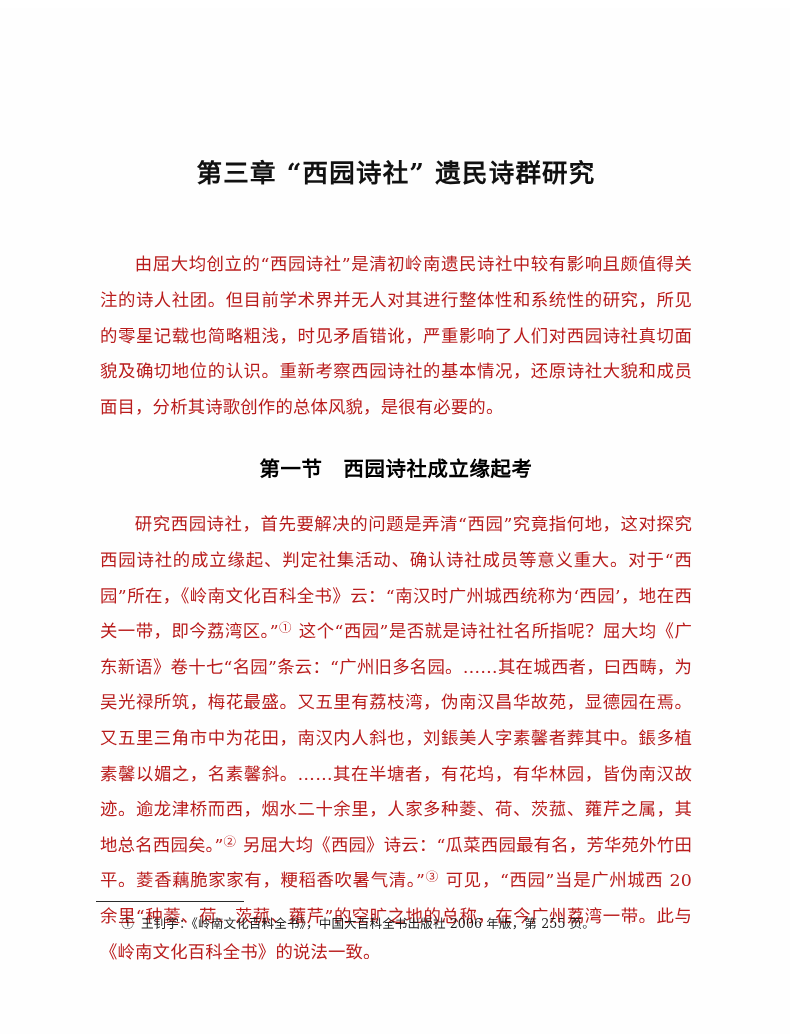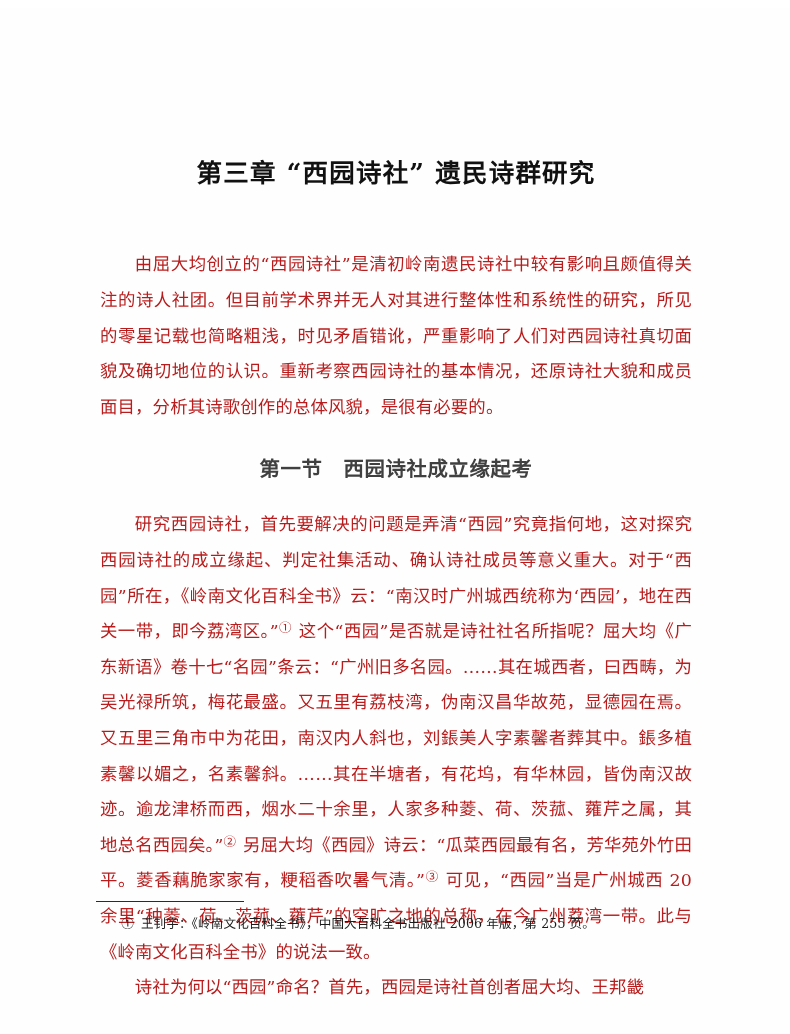--- a/index.html
+++ b/index.html
@@ -62,21 +62,21 @@
 
   
   .section-heading {
     margin: 0;
     padding-top: 27px;
     padding-bottom: 25px;
     text-align: center;
     font-size: 20.4px;
     font-weight: bold;
     letter-spacing: 0.6px;
-    color: #404040;
+    color: #000000;
   }
 
   
   .fn-ref {
     font-size: 12.5px;
     vertical-align: 5px;
     line-height: 0;
     margin: 0 1px 0 0;
     letter-spacing: 0;
   }
@@ -118,21 +118,20 @@
   <div class="content">
 
     <h1 class="chapter-title">第三章 “西园诗社” 遗民诗群研究</h1>
 
     <p class="para first-body">由屈大均创立的“西园诗社”是清初岭南遗民诗社中较有影响且颇值得关注的诗人社团。但目前学术界并无人对其进行整体性和系统性的研究，所见的零星记载也简略粗浅，时见矛盾错讹，严重影响了人们对西园诗社真切面貌及确切地位的认识。重新考察西园诗社的基本情况，还原诗社大貌和成员面目，分析其诗歌创作的总体风貌，是很有必要的。</p>
 
     <h2 class="section-heading">第一节　西园诗社成立缘起考</h2>
 
     <p class="para tight">研究西园诗社，首先要解决的问题是弄清“西园”究竟指何地，这对探究西园诗社的成立缘起、判定社集活动、确认诗社成员等意义重大。对于“西园”所在，《岭南文化百科全书》云：“南汉时广州城西统称为‘西园’，地在西关一带，即今荔湾区。”<sup class="fn-ref">①</sup> 这个“西园”是否就是诗社社名所指呢？屈大均《广东新语》卷十七“名园”条云：“广州旧多名园。……其在城西者，曰西畴，为吴光禄所筑，梅花最盛。又五里有荔枝湾，伪南汉昌华故苑，显德园在焉。又五里三角市中为花田，南汉内人斜也，刘鋹美人字素馨者葬其中。鋹多植素馨以媚之，名素馨斜。……其在半塘者，有花坞，有华林园，皆伪南汉故迹。逾龙津桥而西，烟水二十余里，人家多种菱、荷、茨菰、蕹芹之属，其地总名西园矣。”<sup class="fn-ref">②</sup> 另屈大均《西园》诗云：“瓜菜西园最有名，芳华苑外竹田平。菱香藕脆家家有，粳稻香吹暑气清。”<sup class="fn-ref">③</sup> 可见，“西园”当是广州城西 20 余里“种菱、荷、茨菰、蕹芹”的空旷之地的总称，在今广州荔湾一带。此与《岭南文化百科全书》的说法一致。</p>
 
-    <p class="para tight">诗社为何以“西园”命名？首先，西园是诗社首创者屈大均、王邦畿</p>
 
   </div>
 
   <div class="footnotes">
     <hr class="fn-rule">
     <p class="fn-item">
       <span class="fn-marker">①</span><span>王钊宇：《岭南文化百科全书》，中国大百科全书出版社 2006 年版，第 255 页。</span>
     </p>
   </div>
 

